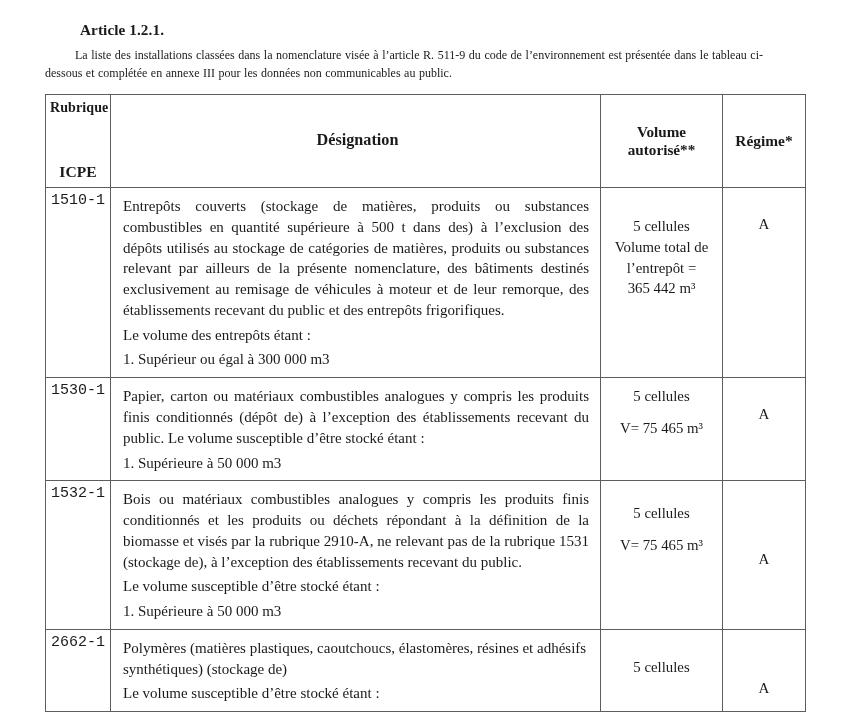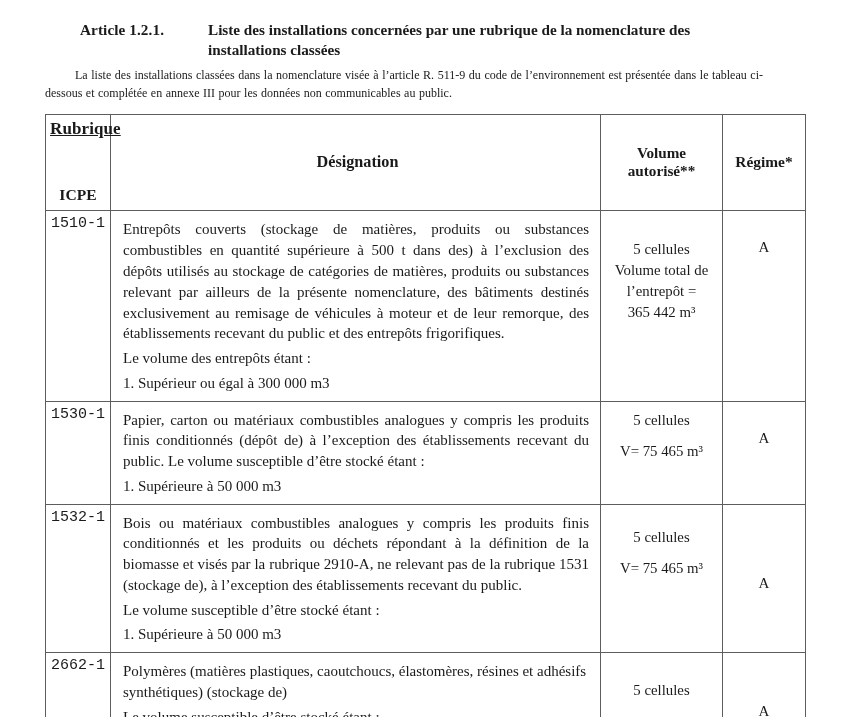--- a/index.html
+++ b/index.html
@@ -76,24 +76,23 @@
     padding: 5px 4px 6px 4px;
     line-height: 1.18;
   }
   .col-rubrique { width: 65px; }
   .col-design   { width: 490px; }
   .col-volume   { width: 122px; }
   .col-regime   { width: 83px; }
 
   .th-rubrique-small {
     display: block;
-    font-size: 17px;
+    font-size: 14px;
     line-height: 1.1;
     letter-spacing: 0.1px;
-    text-decoration: underline;
   }
   .th-rubrique-big {
     display: block;
     font-size: 15.6px;
     line-height: 1.18;
     margin-top: 47px;
   }
   .th-design {
     text-align: left;
     font-size: 16.2px;
@@ -150,21 +149,20 @@
   tr.row-2662 td.c-volume { vertical-align: top; padding-top: 27px; }
   tr.row-2662 td.c-regime { vertical-align: top; padding-top: 50px; }
 </style>
 </head>
 <body>
 
 <div class="page">
 
   <div class="article-heading">
     <span class="article-number">Article 1.2.1.</span>
-    <span class="article-title">Liste des installations concernées par une rubrique de la nomenclature des installations classées</span>
   </div>
 
   <p class="intro">La liste des installations classées dans la nomenclature visée à l’article R. 511-9 du code de l’environnement est présentée dans le tableau ci-dessous et complétée en annexe III pour les données non communicables au public.</p>
 
   <table class="icpe-table">
     <colgroup>
       <col class="col-rubrique">
       <col class="col-design">
       <col class="col-volume">
       <col class="col-regime">

